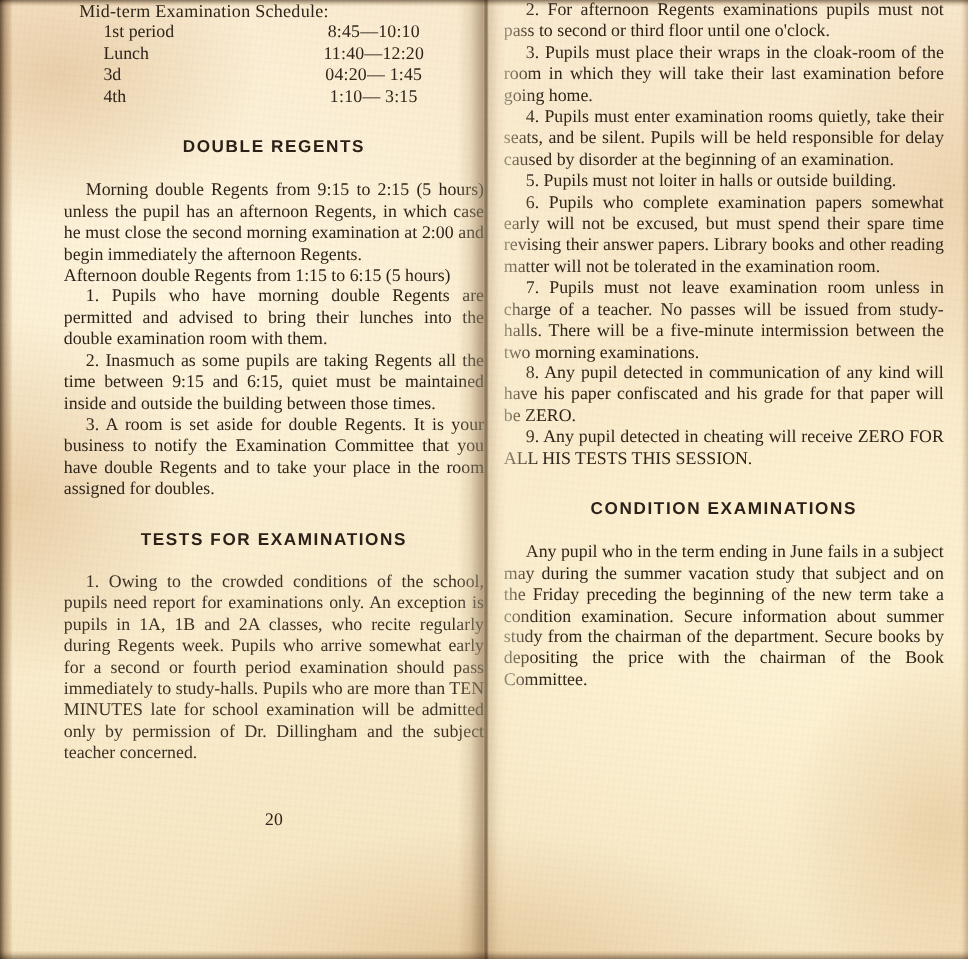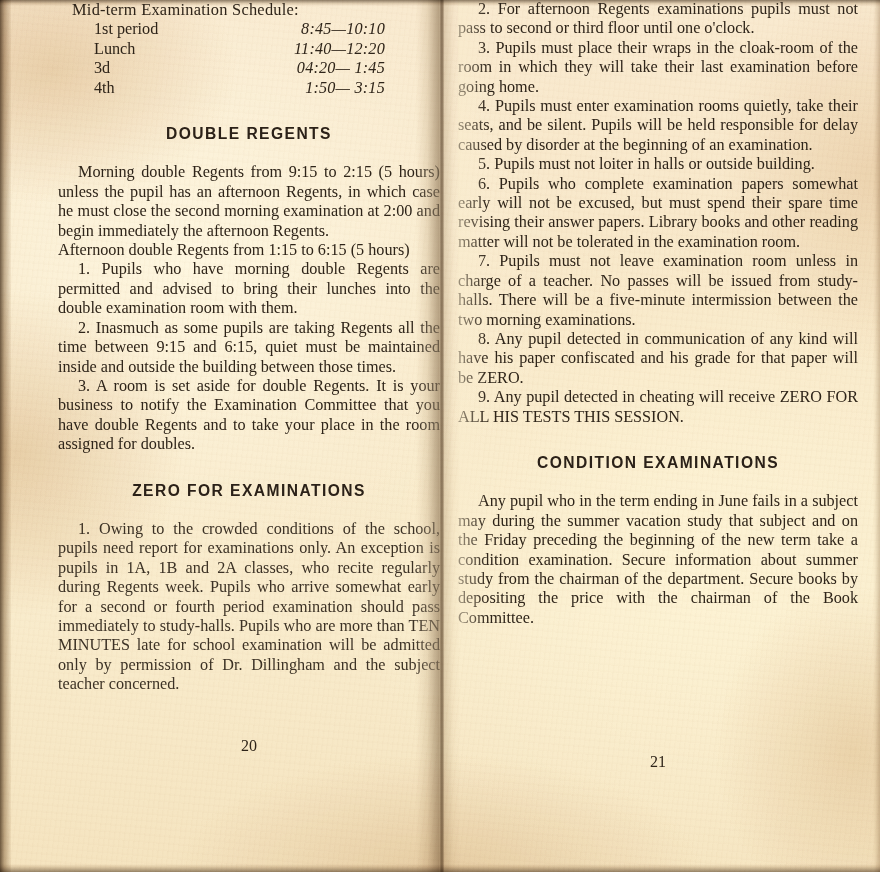--- a/index.html
+++ b/index.html
@@ -156,21 +156,21 @@
   }
 
   table.schedule {
     margin: 0 0 0 36px;
     border-collapse: collapse;
     font-size: 16.2px;
     line-height: 19.4px;
   }
   table.schedule td { padding: 0; white-space: pre; }
   table.schedule td.label { width: 200px; }
-  table.schedule td.time  { text-align: right; letter-spacing: 0.2px; font-style: italic; }
+  table.schedule td.time  { text-align: center; letter-spacing: 0.2px; }
 
   .folio {
     position: absolute;
     font-size: 16px;
     color: #2e2419;
     text-align: center;
   }
   .folio.left  { left: 58px;  width: 382px; top: 737px; }
   .folio.right { left: 458px; width: 400px; top: 753px; }
 
@@ -212,41 +212,41 @@
         <tr>
           <td class="label">Lunch</td>
           <td class="time">11:40—12:20</td>
         </tr>
         <tr>
           <td class="label">3d</td>
           <td class="time">04:20— 1:45</td>
         </tr>
         <tr>
           <td class="label">4th</td>
-          <td class="time">1:50— 3:15</td>
+          <td class="time">1:10— 3:15</td>
         </tr>
       </tbody>
     </table>
 
     <div class="gap-md"></div>
     <p class="heading">DOUBLE REGENTS</p>
     <div class="gap-sm"></div>
 
     <p class="para">Morning double Regents from 9:15 to 2:15 (5 hours) unless the pupil has an afternoon Regents, in which case he must close the second morning examination at 2:00 and begin immediately the afternoon Regents.</p>
 
     <p class="para no-indent">Afternoon double Regents from 1:15 to 6:15 (5 hours)</p>
 
     <p class="para">1. Pupils who have morning double Regents are permitted and advised to bring their lunches into the double examination room with them.</p>
 
     <p class="para">2. Inasmuch as some pupils are taking Regents all the time between 9:15 and 6:15, quiet must be maintained inside and outside the building between those times.</p>
 
     <p class="para">3. A room is set aside for double Regents. It is your business to notify the Examination Committee that you have double Regents and to take your place in the room assigned for doubles.</p>
 
     <div class="gap-md"></div>
-    <p class="heading">ZERO FOR EXAMINATIONS</p>
+    <p class="heading">TESTS FOR EXAMINATIONS</p>
     <div class="gap-sm"></div>
 
     <p class="para ink-soft">1. Owing to the crowded conditions of the school, pupils need report for examinations only. An exception is pupils in 1A, 1B and 2A classes, who recite regularly during Regents week. Pupils who arrive somewhat early for a second or fourth period examination should pass immediately to study-halls. Pupils who are more than TEN MINUTES late for school examination will be admitted only by permission of Dr. Dillingham and the subject teacher concerned.</p>
 
     <div class="fade-left-inner"></div>
   </div>
 
   <div class="folio left">20</div>
 
   <div class="page-col right">
@@ -269,21 +269,20 @@
 
     <div class="gap-md"></div>
     <p class="heading">CONDITION EXAMINATIONS</p>
     <div class="gap-sm"></div>
 
     <p class="para">Any pupil who in the term ending in June fails in a subject may during the summer vacation study that subject and on the Friday preceding the beginning of the new term take a condition examination. Secure information about summer study from the chairman of the department. Secure books by depositing the price with the chairman of the Book Committee.</p>
 
     <div class="fade-right-inner"></div>
   </div>
 
-  <div class="folio right">21</div>
 
   <div class="gutter"></div>
   <div class="gutter-line"></div>
   <div class="edge-left"></div>
   <div class="edge-top"></div>
   <div class="edge-bottom"></div>
   <div class="edge-right"></div>
 
 </div>
 

